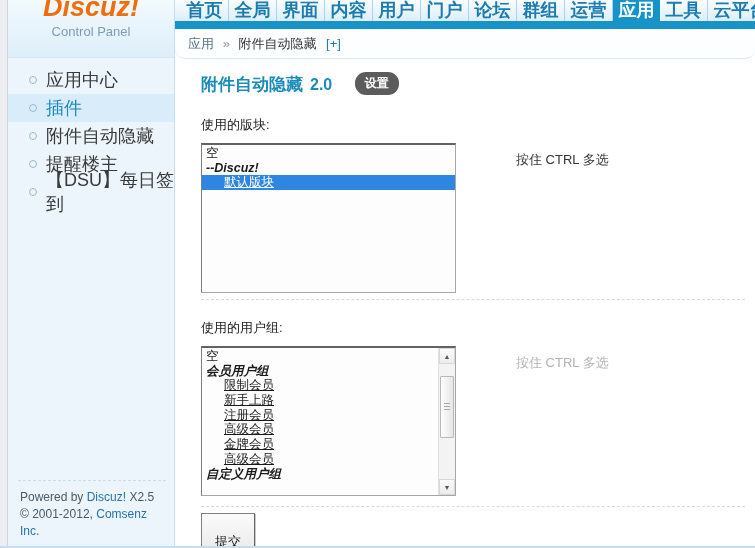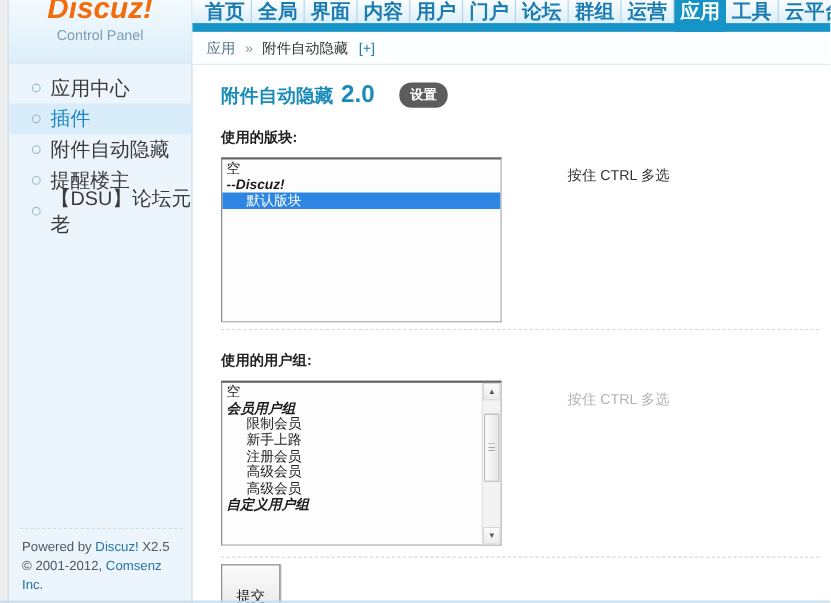--- a/index.html
+++ b/index.html
@@ -35,45 +35,45 @@
   .nav-row{height:21px;display:flex;align-items:stretch;
     background:linear-gradient(180deg,#fafdfe 0%,#dceef8 100%);
     padding-left:6px;white-space:nowrap;}
   .nav-tab{padding:0 5.5px;font-size:18px;font-weight:bold;color:#1a7cb0;
     line-height:21px;border-right:1px solid #aed3e8;cursor:pointer;flex:0 0 auto;}
   .nav-tab.active{background:#1694c8;color:#fff;height:29px;border-right:none;
     position:relative;z-index:2;}
   .stripe{height:8px;background:#1694c8;}
   .breadcrumb{height:30px;line-height:29px;background:#fdfeff;
     border-bottom:1px solid #d7e8f2;padding-left:13px;font-size:13px;
-    box-sizing:border-box;}
+    box-sizing:border-box;border-radius:10px;}
   .bc-section{color:#567486;}
   .bc-sep{color:#999;margin:0 5px;}
   .bc-current{color:#333;}
   .bc-expand{color:#2479b2;margin-left:6px;cursor:pointer;text-decoration:none;}
   
   .main{position:absolute;left:176px;top:59px;right:0;bottom:0;background:#fff;
     padding:0 0 0 25px;box-sizing:border-box;}
   .title-row{margin-top:14px;height:24px;}
   .page-title{font-size:17px;font-weight:bold;color:#1b8cba;}
-  .page-version{font-size:22px;font-weight:bold;color:#1b8cba;margin-left:7px;}
+  .page-version{font-size:16px;font-weight:bold;color:#1b8cba;margin-left:7px;}
   .settings-btn{display:inline-block;background:#5c5c5c;color:#fff;
     font-size:12px;font-weight:bold;padding:3px 10px;border-radius:11px;
     margin-left:18px;position:relative;top:-3px;cursor:pointer;border:none;}
-  .field-label{margin-top:19px;font-size:13px;font-weight:bold;color:#222;}
+  .field-label{margin-top:19px;font-size:13px;font-weight:normal;color:#222;}
   .field-row{display:flex;align-items:flex-start;margin-top:9px;}
   .listbox{position:relative;width:255px;height:150px;box-sizing:border-box;
     background:#fdfdfd;border:1px solid #a6a6a6;border-top:2px solid #636363;
     border-left:1px solid #7e7e7e;overflow:hidden;cursor:default;}
   .opts{position:absolute;left:0;top:1px;right:0;bottom:0;}
   .opts.with-sb{right:17px;}
   .opt{height:14.7px;line-height:14.7px;font-size:12.5px;padding-left:4px;
     color:#1a1a1a;white-space:nowrap;overflow:hidden;}
   .opt.group{font-weight:bold;font-style:italic;}
-  .opt.child{padding-left:22px;}
+  .opt.child{padding-left:22px;text-decoration:underline;}
   .opt.selected{background:#2e86e2;color:#fff;}
   .hint{margin-left:60px;margin-top:8px;font-size:13px;color:#333;}
   .hint.muted{color:#b3b3b3;}
   .row-sep{border-bottom:1px dashed #d9d9d9;margin:6px 10px 0 0;}
   .row-sep.second{margin-top:10px;}
   .submit-btn{margin-top:6px;padding:19px 13px;font-size:13px;color:#111;
     background:linear-gradient(180deg,#fbfbfb 0%,#e2e2e2 100%);
     border:1px solid #808080;border-right-color:#666;border-bottom-color:#666;
     box-shadow:1px 1px 0 #cacaca;cursor:pointer;}
   
@@ -116,21 +116,21 @@
       <div class="menu-item">
         <span class="bullet"></span>
         <span>附件自动隐藏</span>
       </div>
       <div class="menu-item">
         <span class="bullet"></span>
         <span>提醒楼主</span>
       </div>
       <div class="menu-item">
         <span class="bullet"></span>
-        <span>【DSU】论坛元老</span>
+        <span>【DSU】每日签到</span>
       </div>
     </div>
   <div class="side-footer">
     <div><span>Powered by </span><a>Discuz!</a><span> X2.5</span></div>
     <div><span>© 2001-2012, </span><a>Comsenz Inc.</a></div>
   </div>
 </div>
 
 <div class="header">
   <div class="nav-row" id="nav-row">
@@ -181,20 +181,21 @@
   <div class="field-label">使用的用户组:</div>
   <div class="field-row">
     <div class="listbox">
       <div class="opts with-sb" id="opts-1">
           <div class="opt plain">空</div>
           <div class="opt group">会员用户组</div>
           <div class="opt child">限制会员</div>
           <div class="opt child">新手上路</div>
           <div class="opt child">注册会员</div>
           <div class="opt child">高级会员</div>
+          <div class="opt child">金牌会员</div>
           <div class="opt child">高级会员</div>
           <div class="opt group">自定义用户组</div>
         </div>
       <div class="scrollbar">
         <div class="sb-btn sb-up">▲</div>
         <div class="sb-thumb">
             <div class="grip"></div>
           </div>
         <div class="sb-btn sb-down">▼</div>
       </div>

